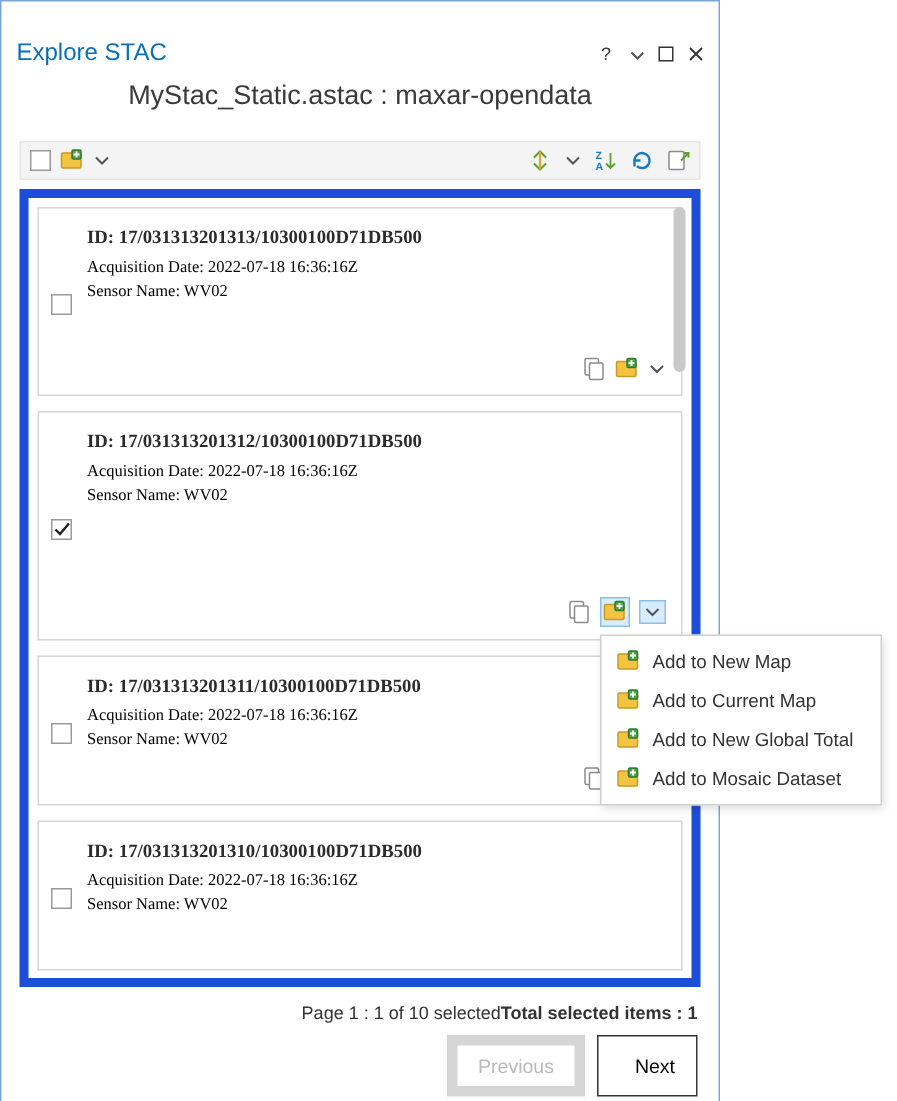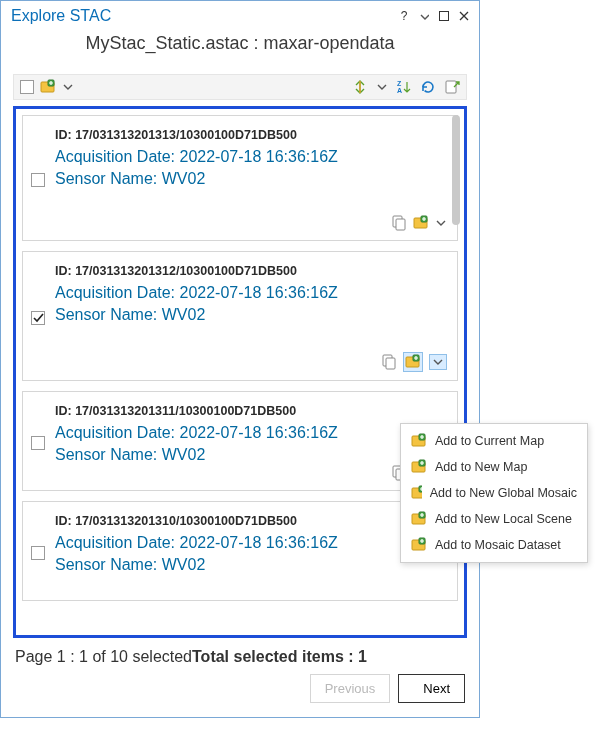--- a/index.html
+++ b/index.html
@@ -1,43 +1,43 @@
 <!DOCTYPE html>
 <html><head>
 <meta charset="utf-8">
 <style>
   * { box-sizing: border-box; }
   body { margin: 0; font-family: "Segoe UI", Tahoma, sans-serif; font-size: 12px; color: #323232; background: #fff; }
   .panel { position: relative; width: 480px; border: 1px solid #7aa8d6; }
-  .header { display: flex; align-items: center; justify-content: space-between; padding: 6px 8px 4px 10px; }
+  .header { display: flex; align-items: center; justify-content: space-between; padding: 6px 8px 4px 10px; margin-top: 20px; }
   .title { color: #0b6fb8; font-size: 16px; font-weight: 400; }
   .header-icons { display: flex; gap: 6px; align-items: center; }
   .hicon { width: 14px; height: 14px; display: inline-flex; align-items: center; justify-content: center; color: #333; cursor: pointer; }
   .subtitle { text-align: center; font-size: 18px; color: #3a3a3a; padding: 4px 0 10px; }
   .tabs { display: flex; gap: 14px; padding: 0 14px 6px; font-size: 12.5px; }
   .tab { padding-bottom: 6px; cursor: pointer; color: #444; }
   .tab.active { color: #0b6fb8; border-bottom: 2px solid #0b6fb8; font-weight: 500; }
   .toolbar-wrap { padding: 10px 12px 6px; }
   .toolbar { background: #f4f4f4; border: 1px solid #e5e5e5; display: flex; align-items: center; padding: 4px 6px; gap: 6px; }
   .chk { width: 14px; height: 14px; border: 1px solid #9a9a9a; background: #fff; }
   .list-wrap { padding: 0 12px; height: 532px; overflow: hidden; position: relative; }
-  .scroll-area { border: 3px solid #1d4ed8; padding: 6px; height: 100%; overflow-y: hidden; position: relative; }
+  .scroll-area { border: 6px solid #1d4ed8; padding: 6px; height: 100%; overflow-y: hidden; position: relative; font-family: Liberation Serif, serif; }
   .scrollbar { position: absolute; right: 3px; top: 6px; bottom: 6px; width: 10px; background: transparent; }
   .scrollbar-thumb { position: absolute; width: 8px; left: 1px; top: 0; height: 110px; background: #c9c9c9; border-radius: 4px; }
   .item { border: 1px solid #d6d6d6; margin-bottom: 10px; padding: 12px 10px 8px 8px; display: flex; gap: 10px; position: relative; }
   .item-check { display: flex; align-items: center; }
   .item-body { flex: 1; }
   .item-id { font-weight: 600; color: #2b2b2b; margin-bottom: 6px; font-size: 12.5px; }
-  .line { color: #0369a1; font-size: 16px; margin-bottom: 4px; }
+  .line { color: #000000; font-size: 11px; margin-bottom: 4px; }
   .item-actions { position: absolute; bottom: 8px; right: 10px; display: flex; align-items: center; gap: 6px; }
   .flex-spacer { flex: 1; }
-  .status { display: flex; justify-content: flex-start; padding: 10px 14px 8px; font-size: 16px; color: #333; }
+  .status { display: flex; justify-content: flex-end; padding: 10px 14px 8px; font-size: 12px; color: #333; }
   .status .sel { font-weight: 700; }
   .btns { display: flex; justify-content: flex-end; gap: 8px; padding: 0 14px 14px; }
-  .btn { border: 1px solid #7f1d1d; background: #fff; padding: 6px 14px; font-size: 13px; cursor: pointer; }
+  .btn { border: 7px solid #7f1d1d; background: #fff; padding: 6px 14px; font-size: 13px; cursor: pointer; }
   .btn.disabled { color: #b9b9b9; border-color: #d5d5d5; cursor: default; }
   .btn.primary { border: 1.5px solid #333; padding-left: 24px; }
   .menu { position: absolute; left: 400px; top: 423px; width: 188px; background: #fff; border: 1px solid #cfcfcf; box-shadow: 1px 2px 6px rgba(0,0,0,.15); padding: 4px 4px; }
   .menu-item { display: flex; align-items: center; gap: 8px; padding: 5px 6px; font-size: 12.5px; color: #333; cursor: pointer; white-space: nowrap; }
   .tool-icons { display: flex; gap: 8px; align-items: center; }
   svg { display: block; }
 </style>
 </head>
 <body>
 
@@ -167,21 +167,21 @@
               </svg>
             </span>
           <span>
               <svg width="12" height="12">
                 <use href="#ic-chev"></use>
               </svg>
             </span>
         </div>
       </div>
 
-      <div class="item" style="height:130px">
+      <div class="item" style="height:153px">
         <div class="item-check">
             <div class="chk">
               <svg width="12" height="12">
                 <path d="M2 6 L5 9 L11 2" fill="none" stroke="#222" stroke-width="1.6"></path>
               </svg>
             </div>
           </div>
         <div class="item-body">
           <div class="item-id">ID: 17/031313201312/10300100D71DB500</div>
           <div class="line">Acquisition Date: 2022-07-18 16:36:16Z</div>
@@ -258,39 +258,33 @@
     <button class="btn disabled">Previous</button>
     <button class="btn primary">Next</button>
   </div>
 </div>
 
 <div class="menu">
   <div class="menu-item">
     <svg width="16" height="16">
         <use href="#ic-addmap"></use>
       </svg>
+    <span>Add to New Map</span>
+  </div>
+  <div class="menu-item">
+    <svg width="16" height="16">
+        <use href="#ic-addmap"></use>
+      </svg>
     <span>Add to Current  Map</span>
   </div>
   <div class="menu-item">
     <svg width="16" height="16">
         <use href="#ic-addmap"></use>
       </svg>
-    <span>Add to New Map</span>
-  </div>
-  <div class="menu-item">
-    <svg width="16" height="16">
-        <use href="#ic-addmap"></use>
-      </svg>
-    <span>Add to New Global Mosaic</span>
-  </div>
-  <div class="menu-item">
-    <svg width="16" height="16">
-        <use href="#ic-addmap"></use>
-      </svg>
-    <span>Add to New Local Scene</span>
+    <span>Add to New Global Total</span>
   </div>
   <div class="menu-item">
     <svg width="16" height="16">
         <use href="#ic-addmap"></use>
       </svg>
     <span>Add to Mosaic Dataset</span>
   </div>
 </div>
 
 </body></html>

